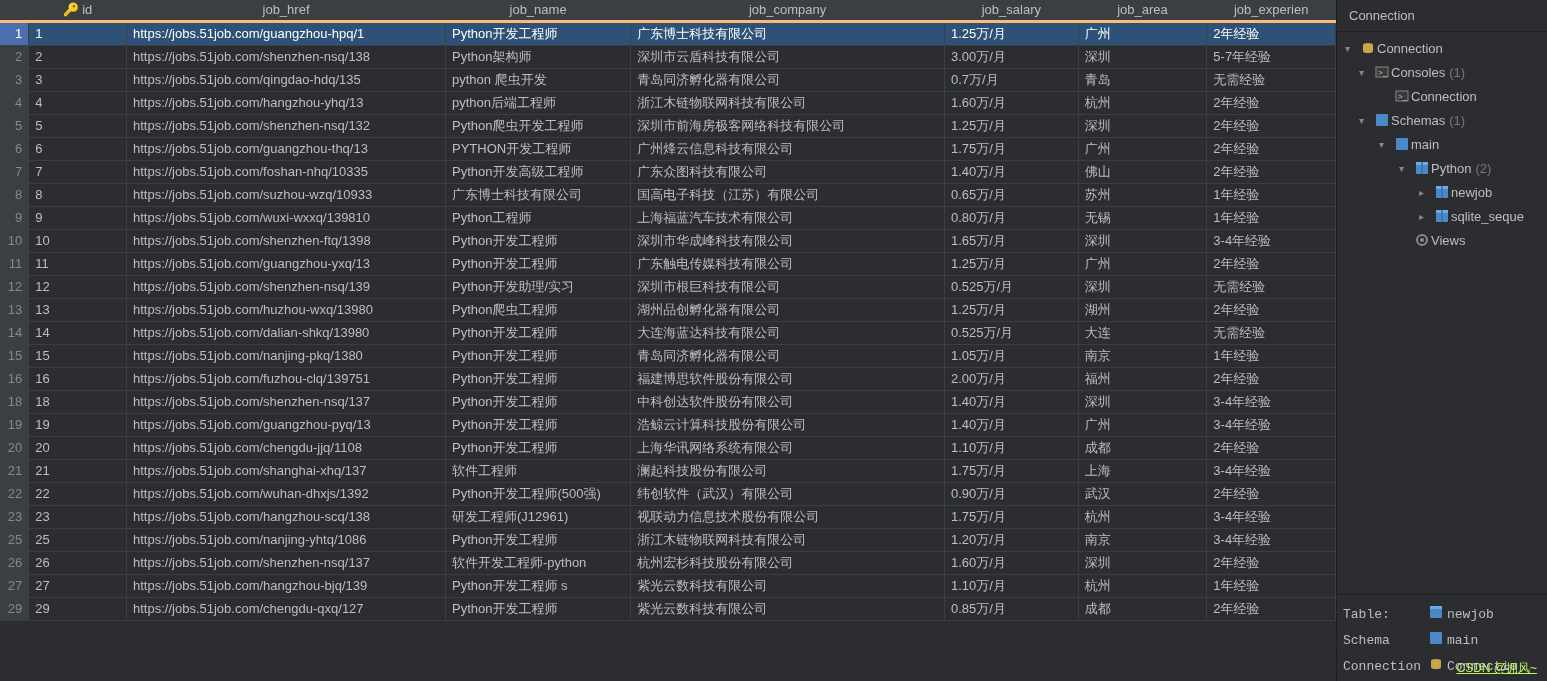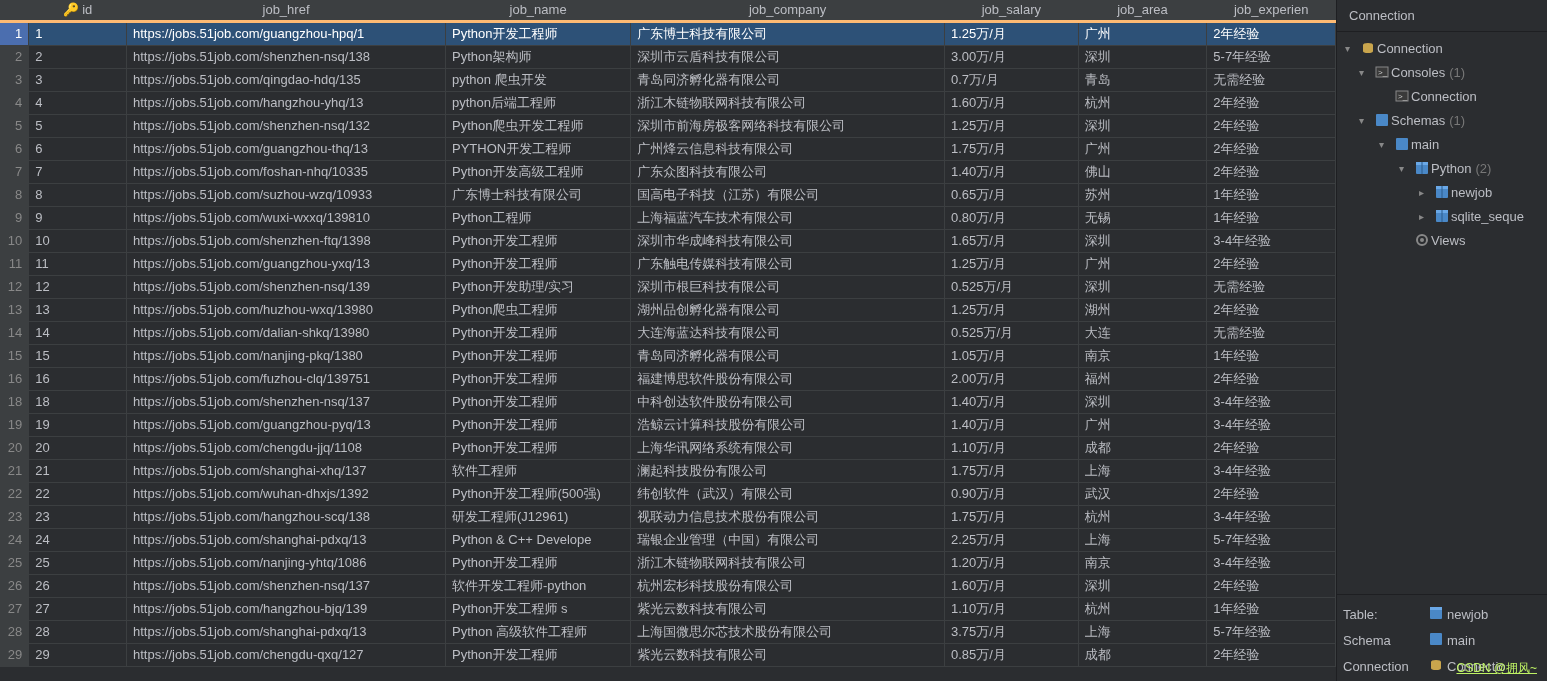--- a/index.html
+++ b/index.html
@@ -99,20 +99,21 @@
 .tree-item .label { color: #bcbec4; }
 .tree-item .count { color: #787878; margin-left: 4px; }
 .indent-1 { padding-left: 22px; }
 .indent-2 { padding-left: 42px; }
 .indent-3 { padding-left: 62px; }
 .indent-4 { padding-left: 82px; }
 
 .props {
   border-top: 1px solid #1e1f22;
   padding: 6px 6px 2px;
+  font-family: Liberation Mono, monospace;
 }
 .props-row {
   display: flex;
   height: 26px;
   align-items: center;
 }
 .props-label { width: 86px; color: #bcbec4; }
 .props-value { flex: 1; display: flex; align-items: center; gap: 4px; color: #bcbec4; overflow: hidden; }
 
 .watermark {
@@ -367,30 +368,20 @@
             <td class="col-rownum">23</td>
             <td>23</td>
             <td>https://jobs.51job.com/hangzhou-scq/138</td>
             <td>研发工程师(J12961)</td>
             <td>视联动力信息技术股份有限公司</td>
             <td>1.75万/月</td>
             <td>杭州</td>
             <td>3-4年经验</td>
           </tr>
           <tr>
-            <td class="col-rownum">24</td>
-            <td>24</td>
-            <td>https://jobs.51job.com/shanghai-pdxq/13</td>
-            <td>Python &amp; C++ Develope</td>
-            <td>瑞银企业管理（中国）有限公司</td>
-            <td>2.25万/月</td>
-            <td>上海</td>
-            <td>5-7年经验</td>
-          </tr>
-          <tr>
             <td class="col-rownum">25</td>
             <td>25</td>
             <td>https://jobs.51job.com/nanjing-yhtq/1086</td>
             <td>Python开发工程师</td>
             <td>浙江木链物联网科技有限公司</td>
             <td>1.20万/月</td>
             <td>南京</td>
             <td>3-4年经验</td>
           </tr>
           <tr>
@@ -407,30 +398,20 @@
             <td class="col-rownum">27</td>
             <td>27</td>
             <td>https://jobs.51job.com/hangzhou-bjq/139</td>
             <td>Python开发工程师 s</td>
             <td>紫光云数科技有限公司</td>
             <td>1.10万/月</td>
             <td>杭州</td>
             <td>1年经验</td>
           </tr>
           <tr>
-            <td class="col-rownum">28</td>
-            <td>28</td>
-            <td>https://jobs.51job.com/shanghai-pdxq/13</td>
-            <td>Python 高级软件工程师</td>
-            <td>上海国微思尔芯技术股份有限公司</td>
-            <td>3.75万/月</td>
-            <td>上海</td>
-            <td>5-7年经验</td>
-          </tr>
-          <tr>
             <td class="col-rownum">29</td>
             <td>29</td>
             <td>https://jobs.51job.com/chengdu-qxq/127</td>
             <td>Python开发工程师</td>
             <td>紫光云数科技有限公司</td>
             <td>0.85万/月</td>
             <td>成都</td>
             <td>2年经验</td>
           </tr>
         </tbody>

